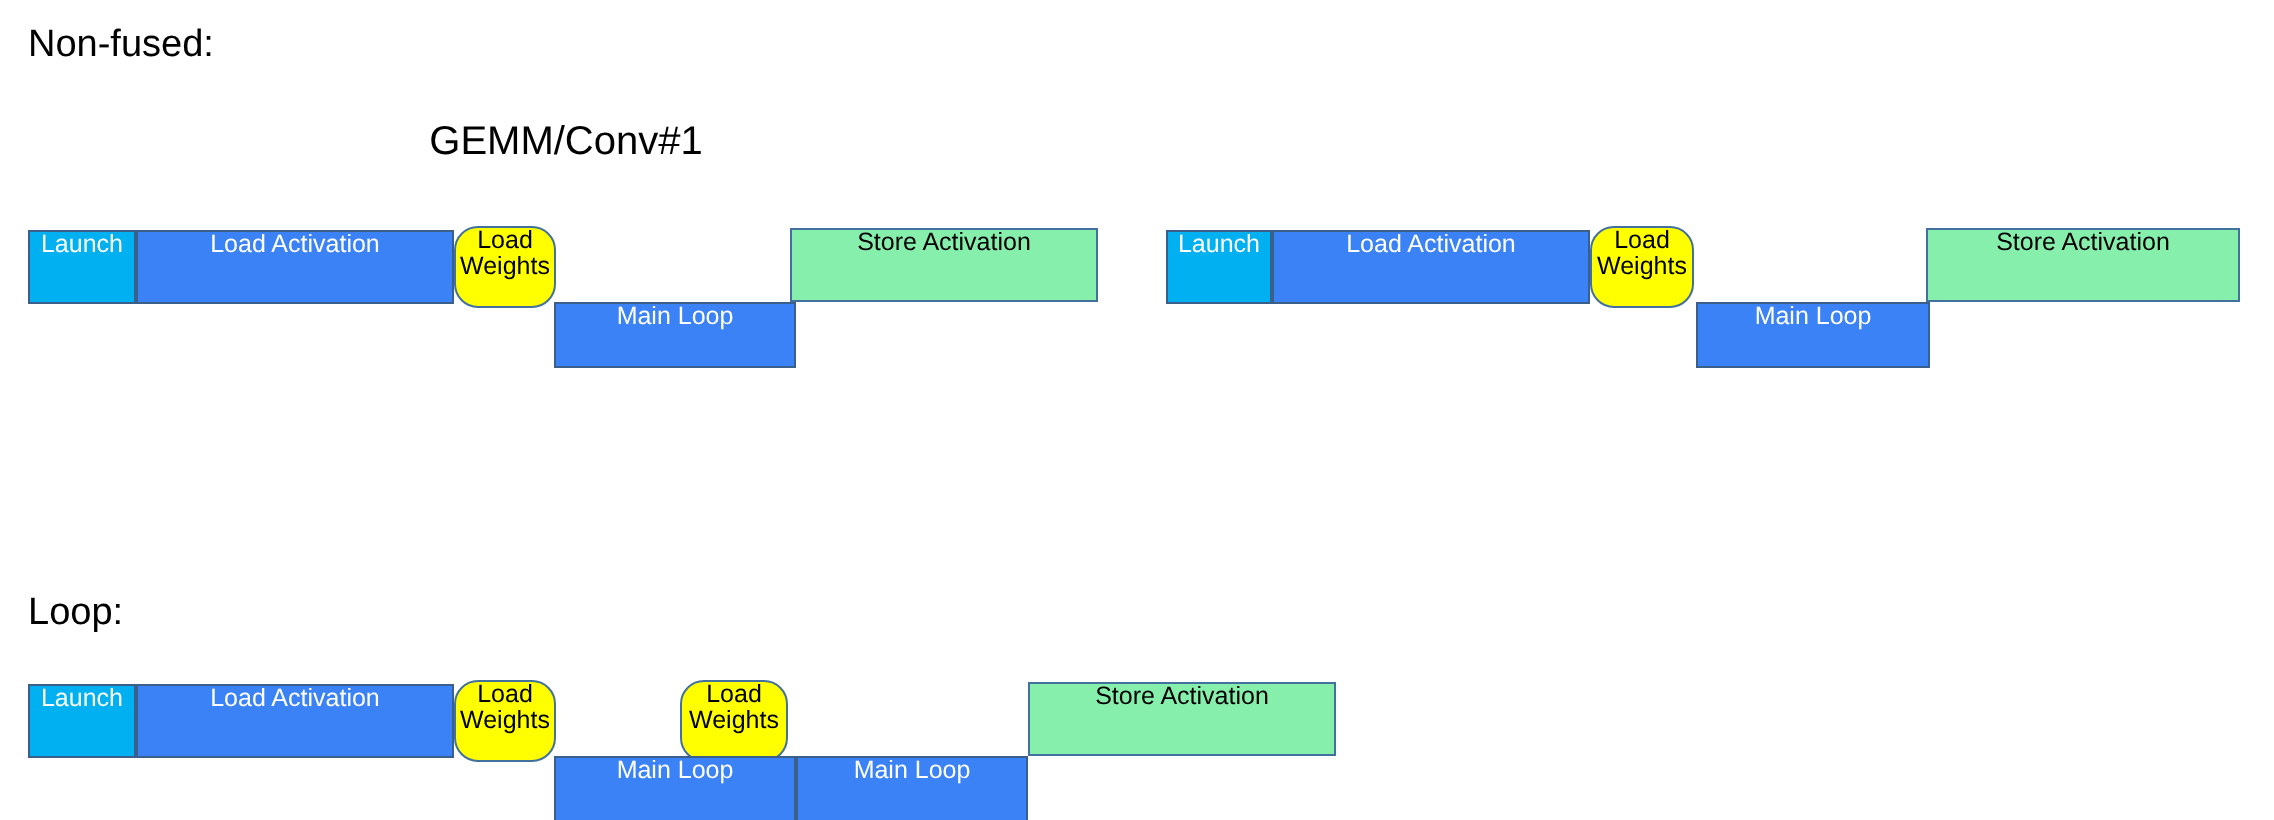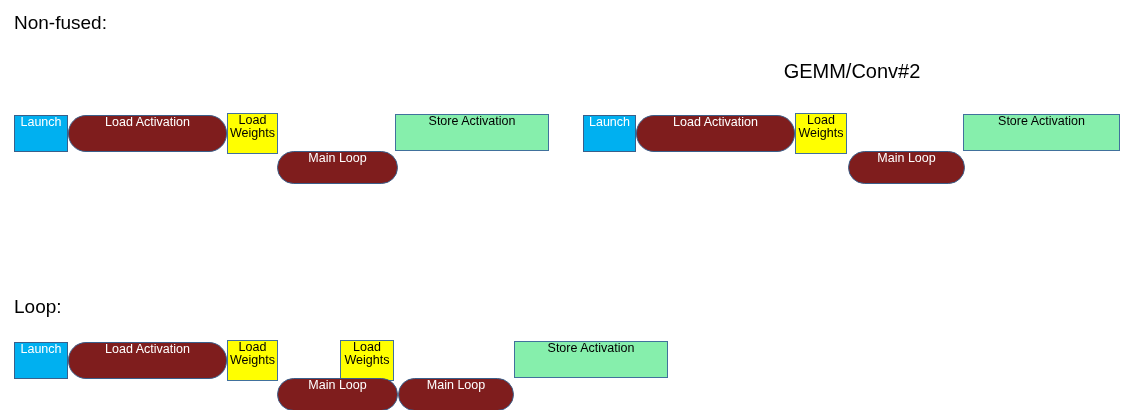--- a/index.html
+++ b/index.html
@@ -43,37 +43,37 @@
     display: flex;
     align-items: flex-start;
     justify-content: center;
     text-align: center;
     font-size: 12.5px;
     line-height: 1.05;
     overflow: hidden;
     white-space: pre-line;
   }
   .bar.launch   { background: #00B0F0; color: #ffffff; }
-  .bar.purple   { background: #7f1d1d; color: #ffffff; border-radius: 18px; }
+  .bar.purple   { background: #3b82f6; color: #ffffff; }
   .bar.yellow   { background: #FFFF00; color: #000000; }
   .bar.orange   { background: #86efac; color: #000000; }
   .bar.launch, .bar.purple { border-color: #3A5F8A; }
-  .bar.yellow { border-color: #41719C; }
+  .bar.yellow { border-color: #41719C; border-radius: 12px; }
   .bar.orange { border-color: #41719C; }
   .bar .lbl { pointer-events: none; }
 </style>
 </head>
 <body>
 
 <div class="canvas">
 
   <div class="section-label" style="left:14px; top:13px;">Non-fused:</div>
 
+  <div class="group-title" style="left:183px; top:61px; width:200px;">GEMM/Conv#1</div>
 
-  <div class="group-title" style="left:752px; top:61px; width:200px;">GEMM/Conv#2</div>
 
   <div class="bar launch" style="left:14px; top:115px; width:54px; height:37px;">
     <span class="lbl">Launch</span>
   </div>
   <div class="bar purple" style="left:68px; top:115px; width:159px; height:37px;">
     <span class="lbl">Load Activation</span>
   </div>
   <div class="bar yellow" style="left:227px; top:113px; width:51px; height:41px;">
     <span class="lbl">Load
 Weights</span>

